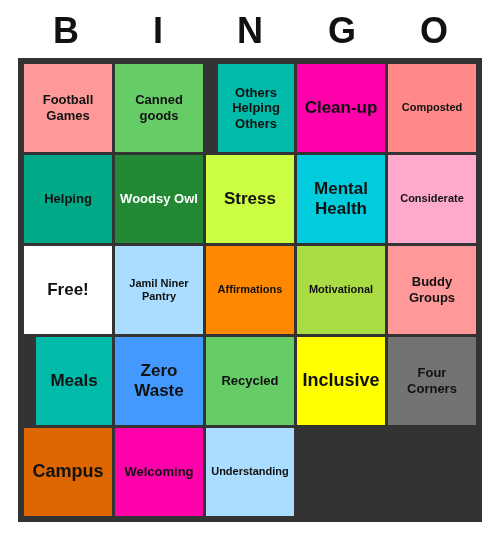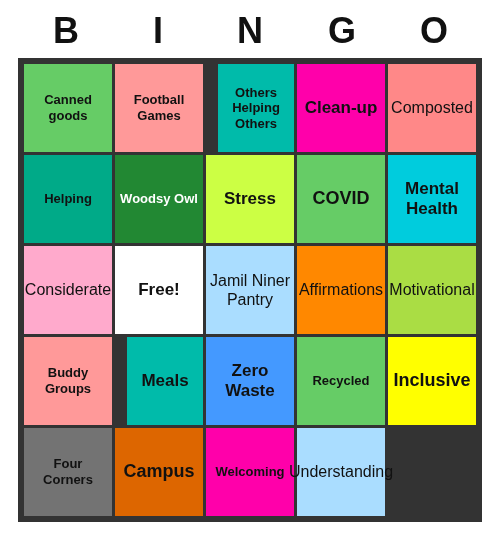--- a/index.html
+++ b/index.html
@@ -37,21 +37,21 @@
     }
     .cell {
       display: flex;
       align-items: center;
       justify-content: center;
       text-align: center;
       font-weight: bold;
       padding: 4px;
       line-height: 1.2;
     }
-    .cell-sm { font-size: 16px; font-weight: normal; }
+    .cell-sm { font-size: 11px; font-weight: bold; }
     .cell-md { font-size: 13px; }
     .cell-lg { font-size: 18px; }
     .cell-xl { font-size: 17px; }
 
     .bg-pink    { background-color: #FF9999; }
     .bg-green   { background-color: #66CC66; }
     .bg-teal    { background-color: #00BBAA; margin-left: 12px; }
     .bg-orange  { background-color: #FF8800; }
     .bg-salmon  { background-color: #FF8888; }
     .bg-magenta { background-color: #FF00AA; }
@@ -76,29 +76,28 @@
 
 <div class="bingo-title">
   <span class="bingo-letter">B</span>
   <span class="bingo-letter">I</span>
   <span class="bingo-letter">N</span>
   <span class="bingo-letter">G</span>
   <span class="bingo-letter">O</span>
 </div>
 
 <div class="bingo-grid" id="grid">
+    <div class="cell bg-pink text-black cell-md">Football Games</div>
     <div class="cell bg-green text-black cell-md">Canned goods</div>
-    <div class="cell bg-pink text-black cell-md">Football Games</div>
     <div class="cell bg-teal text-black cell-md">Others Helping Others</div>
     <div class="cell bg-magenta text-black cell-xl">Clean-up</div>
     <div class="cell bg-salmon text-black cell-sm">Composted</div>
     <div class="cell bg-teal2 text-black cell-md">Helping</div>
     <div class="cell bg-dkgreen text-white cell-md">Woodsy Owl</div>
     <div class="cell bg-lime text-black cell-xl">Stress</div>
-    <div class="cell bg-green text-black cell-lg">COVID</div>
     <div class="cell bg-cyan text-black cell-xl">Mental Health</div>
     <div class="cell bg-pink2 text-black cell-sm">Considerate</div>
     <div class="cell bg-white text-black cell-xl">Free!</div>
     <div class="cell bg-ltblue text-black cell-sm">Jamil Niner Pantry</div>
     <div class="cell bg-orange text-black cell-sm">Affirmations</div>
     <div class="cell bg-ltgreen text-black cell-sm">Motivational</div>
     <div class="cell bg-pink text-black cell-md">Buddy Groups</div>
     <div class="cell bg-teal text-black cell-xl">Meals</div>
     <div class="cell bg-blue text-black cell-xl">Zero Waste</div>
     <div class="cell bg-green text-black cell-md">Recycled</div>

